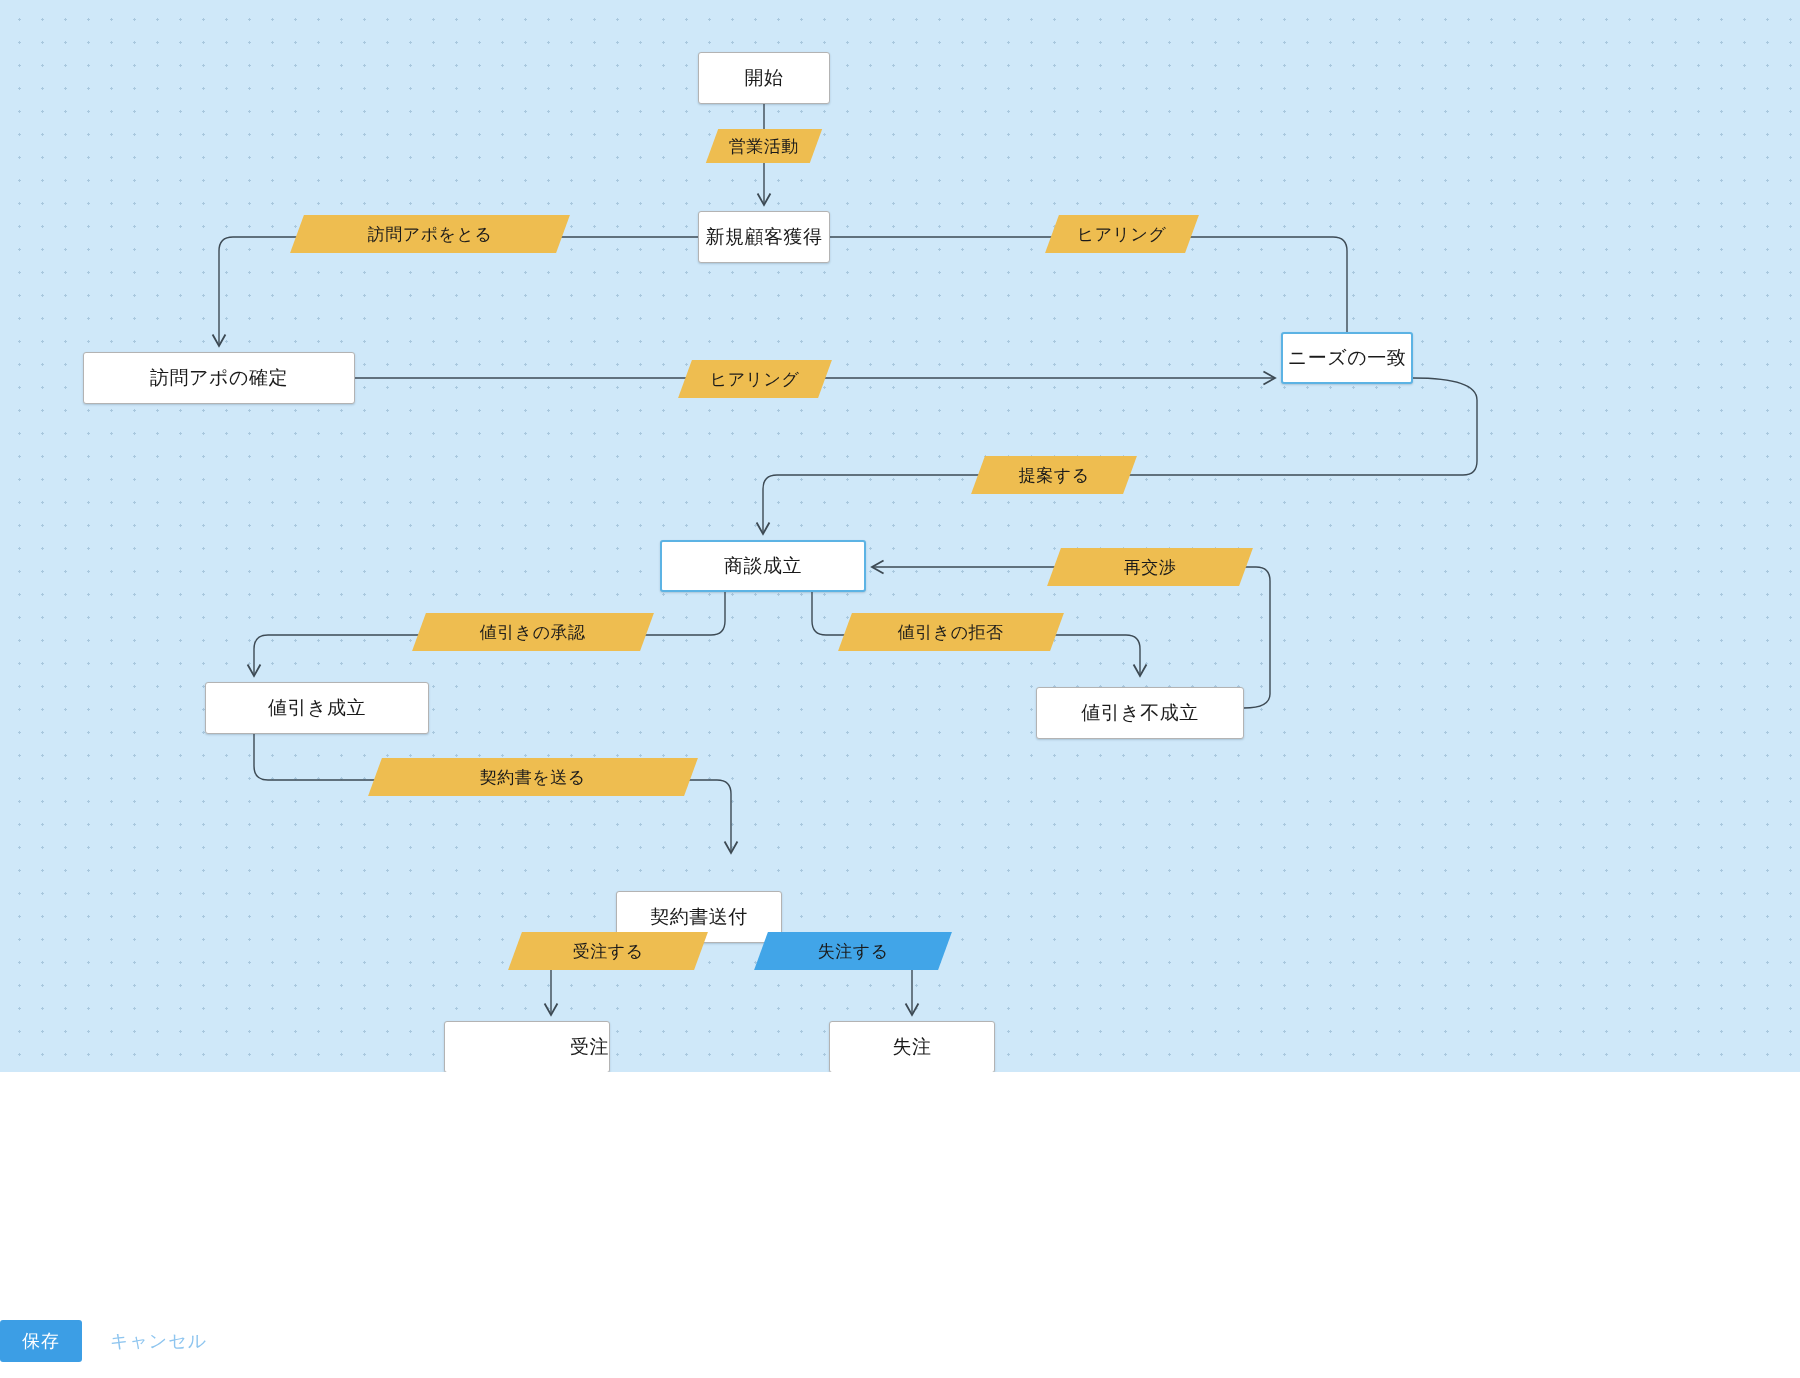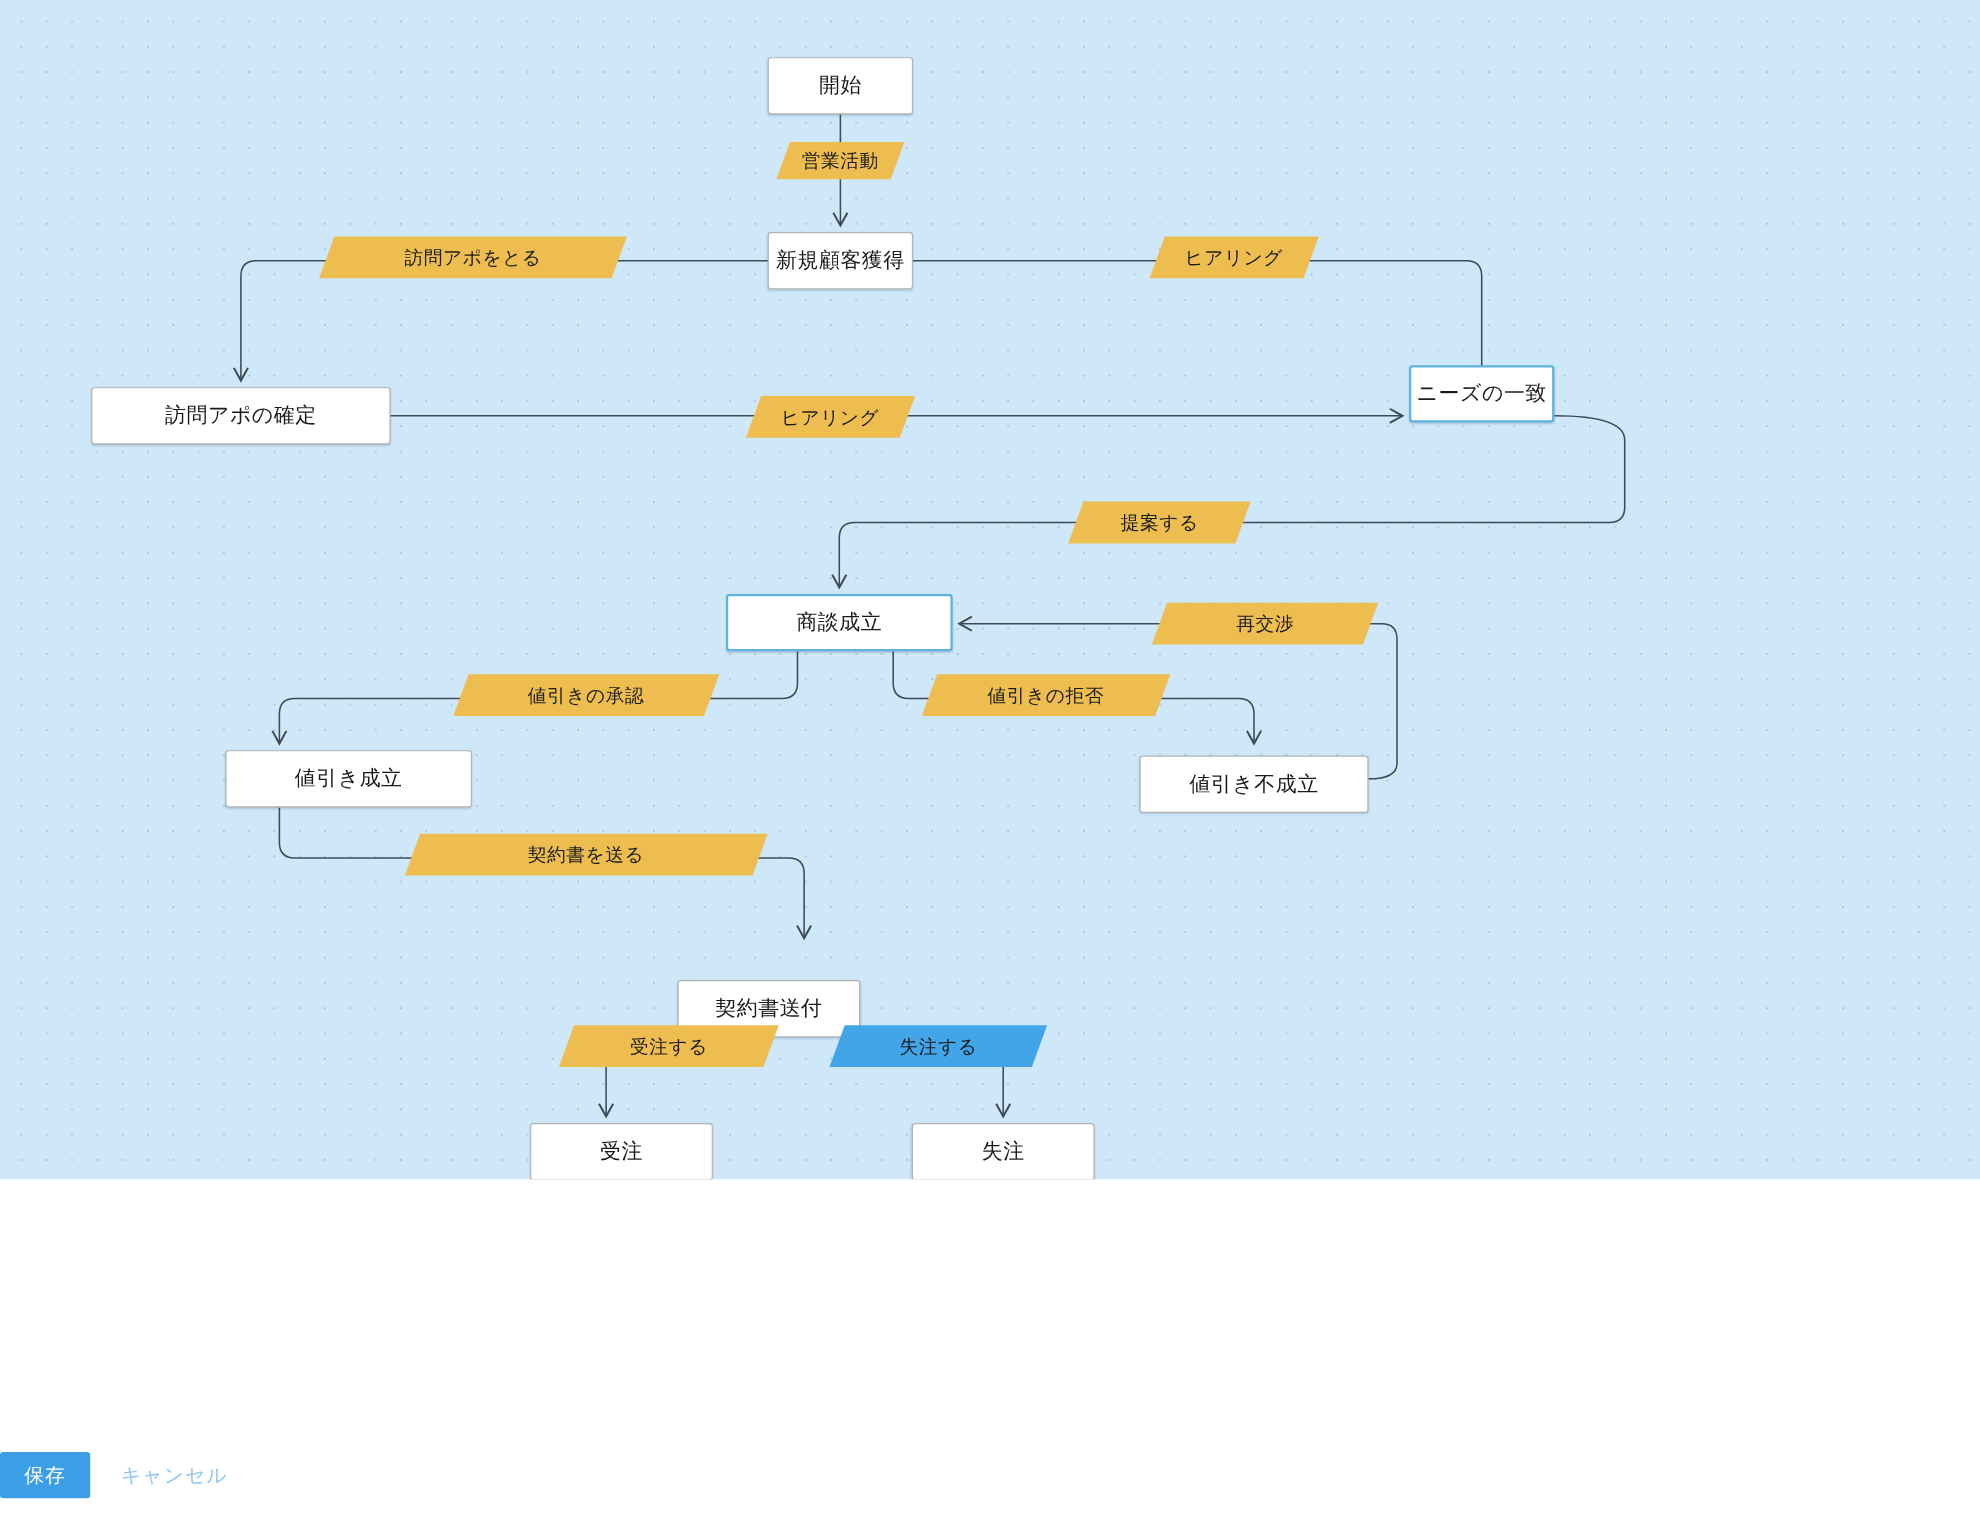--- a/index.html
+++ b/index.html
@@ -173,21 +173,21 @@
     </div>
 
     <div class="node" style="left:1036px;top:687px;width:208px;height:52px;justify-content:center;">
       <span>値引き不成立</span>
     </div>
 
     <div class="node" style="left:616px;top:859px;width:166px;height:52px;margin-top:32px;">
       <span>契約書送付</span>
     </div>
 
-    <div class="node" style="left:482px;top:1021px;width:166px;height:52px;">
+    <div class="node" style="left:444px;top:1021px;width:166px;height:52px;justify-content:flex-end;">
       <span>受注</span>
     </div>
 
     <div class="node" style="left:829px;top:1021px;width:166px;height:52px;">
       <span>失注</span>
     </div>
 
     <div class="plabel amber" style="left:712px;top:129px;width:104px;height:34px;">
       <span>営業活動</span>
     </div>

